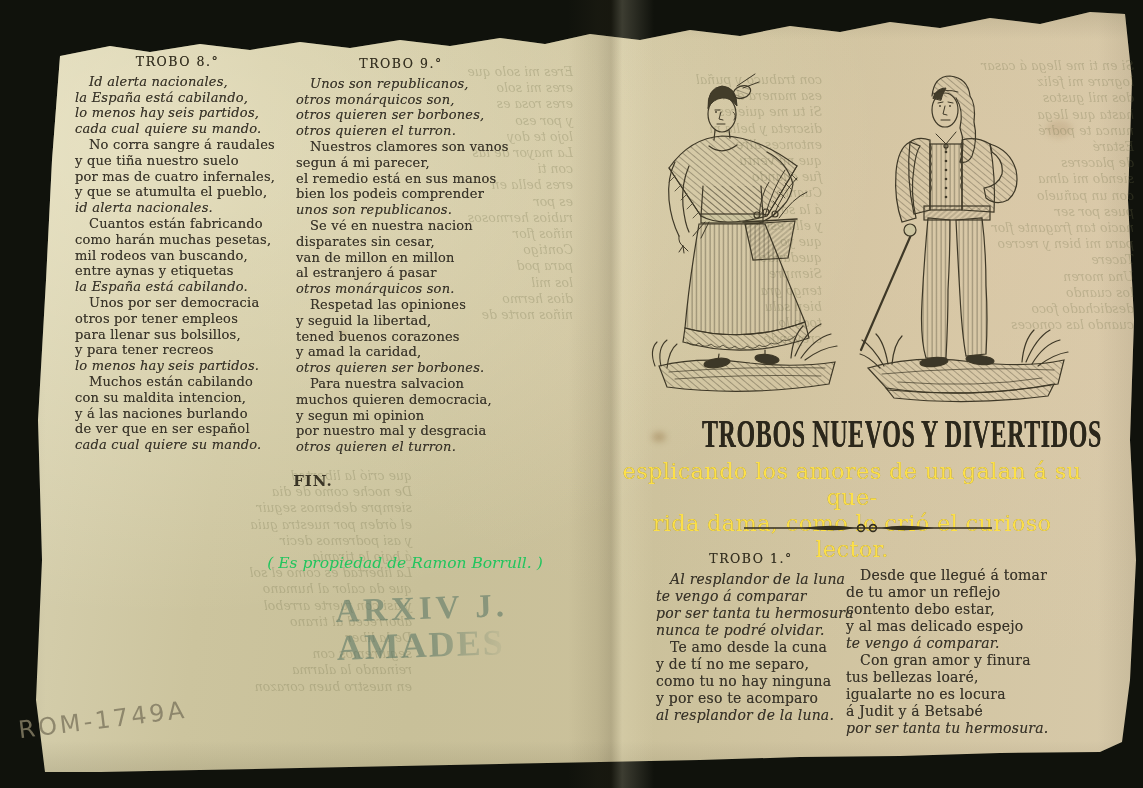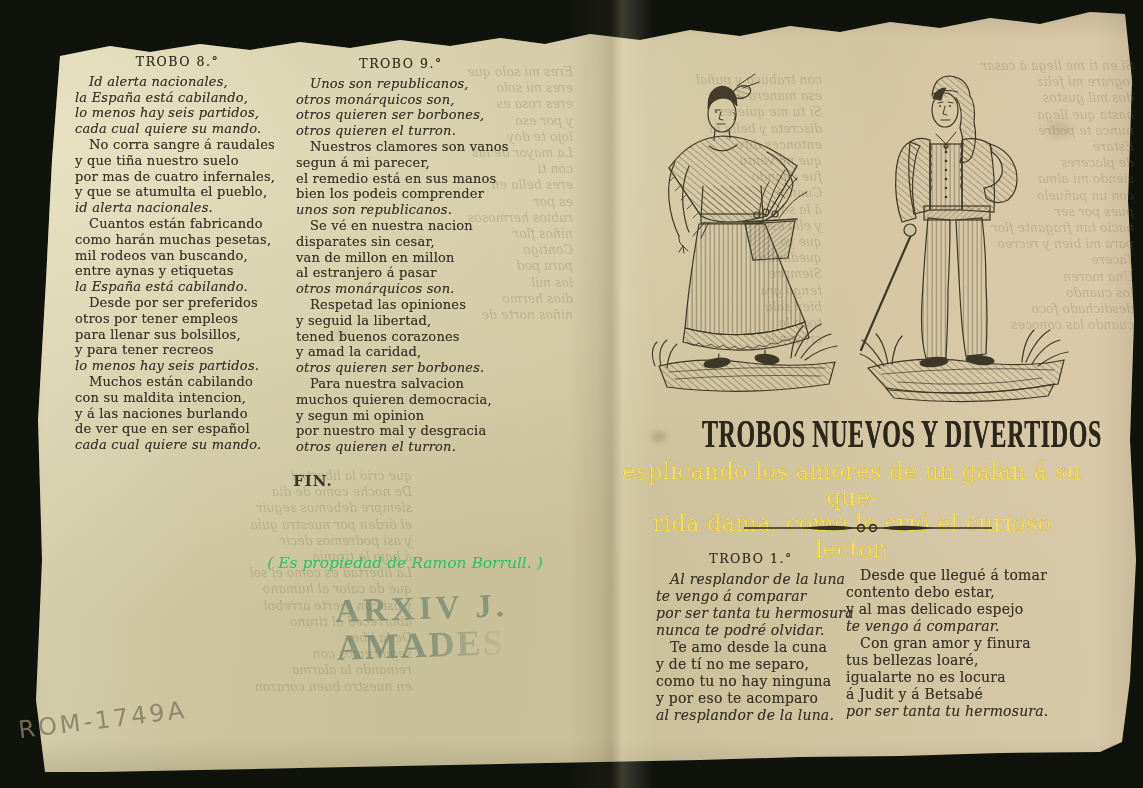--- a/index.html
+++ b/index.html
@@ -181,21 +181,21 @@
     <div class="vline f g">No corra sangre á raudales</div>
     <div class="vline">y que tiña nuestro suelo</div>
     <div class="vline">por mas de cuatro infernales,</div>
     <div class="vline">y que se atumulta el pueblo,</div>
     <div class="vline i">id alerta nacionales.</div>
     <div class="vline f">Cuantos están fabricando</div>
     <div class="vline">como harán muchas pesetas,</div>
     <div class="vline">mil rodeos van buscando,</div>
     <div class="vline">entre aynas y etiquetas</div>
     <div class="vline i">la España está cabilando.</div>
-    <div class="vline f">Desde por ser preferidos</div>
+    <div class="vline f">Unos por ser democracia</div>
     <div class="vline">otros por tener empleos</div>
     <div class="vline">para llenar sus bolsillos,</div>
     <div class="vline">y para tener recreos</div>
     <div class="vline i">lo menos hay seis partidos.</div>
     <div class="vline f">Muchos están cabilando</div>
     <div class="vline">con su maldita intencion,</div>
     <div class="vline">y á las naciones burlando</div>
     <div class="vline">de ver que en ser español</div>
     <div class="vline i">cada cual quiere su mando.</div>
   </div>
@@ -393,20 +393,21 @@
     <div class="vline i">por ser tanta tu hermosura</div>
     <div class="vline i">nunca te podré olvidar.</div>
     <div class="vline f g">Te amo desde la cuna</div>
     <div class="vline">y de tí no me separo,</div>
     <div class="vline">como tu no hay ninguna</div>
     <div class="vline">y por eso te acomparo</div>
     <div class="vline i">al resplandor de la luna.</div>
   </div>
 <div class="vcol vcol-right" style="left:846px;top:567px;width:214px;">
     <div class="vline f">Desde que llegué á tomar</div>
+    <div class="vline">de tu amor un reflejo</div>
     <div class="vline">contento debo estar,</div>
     <div class="vline">y al mas delicado espejo</div>
     <div class="vline i">te vengo á comparar.</div>
     <div class="vline f">Con gran amor y finura</div>
     <div class="vline">tus bellezas loaré,</div>
     <div class="vline">igualarte no es locura</div>
     <div class="vline">á Judit y á Betsabé</div>
     <div class="vline i">por ser tanta tu hermosura.</div>
   </div>
 

